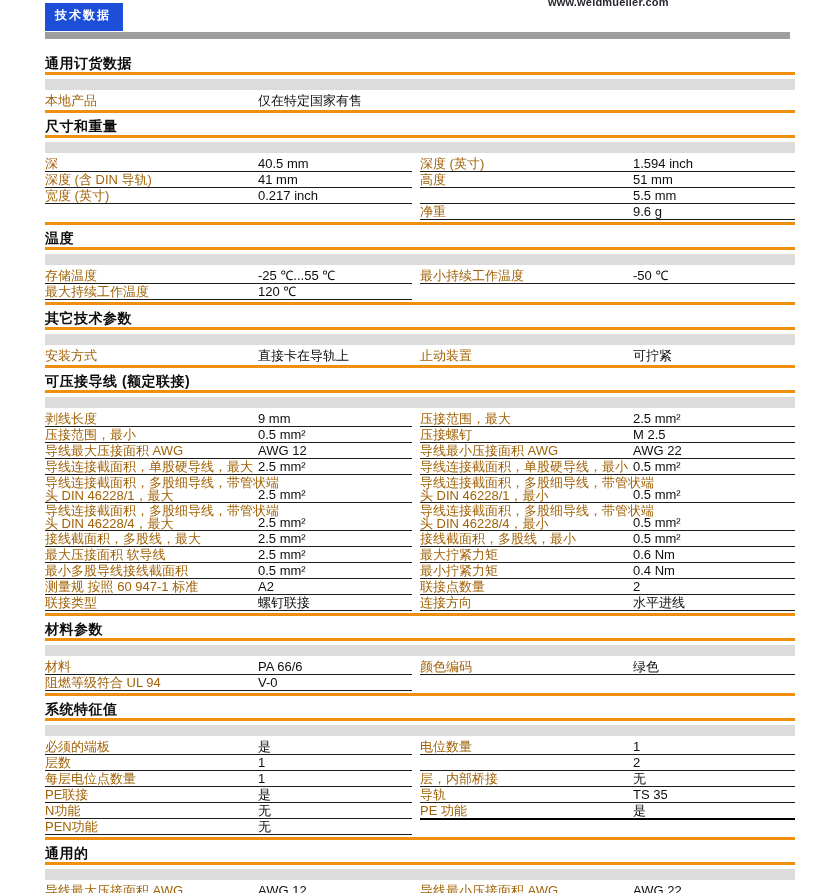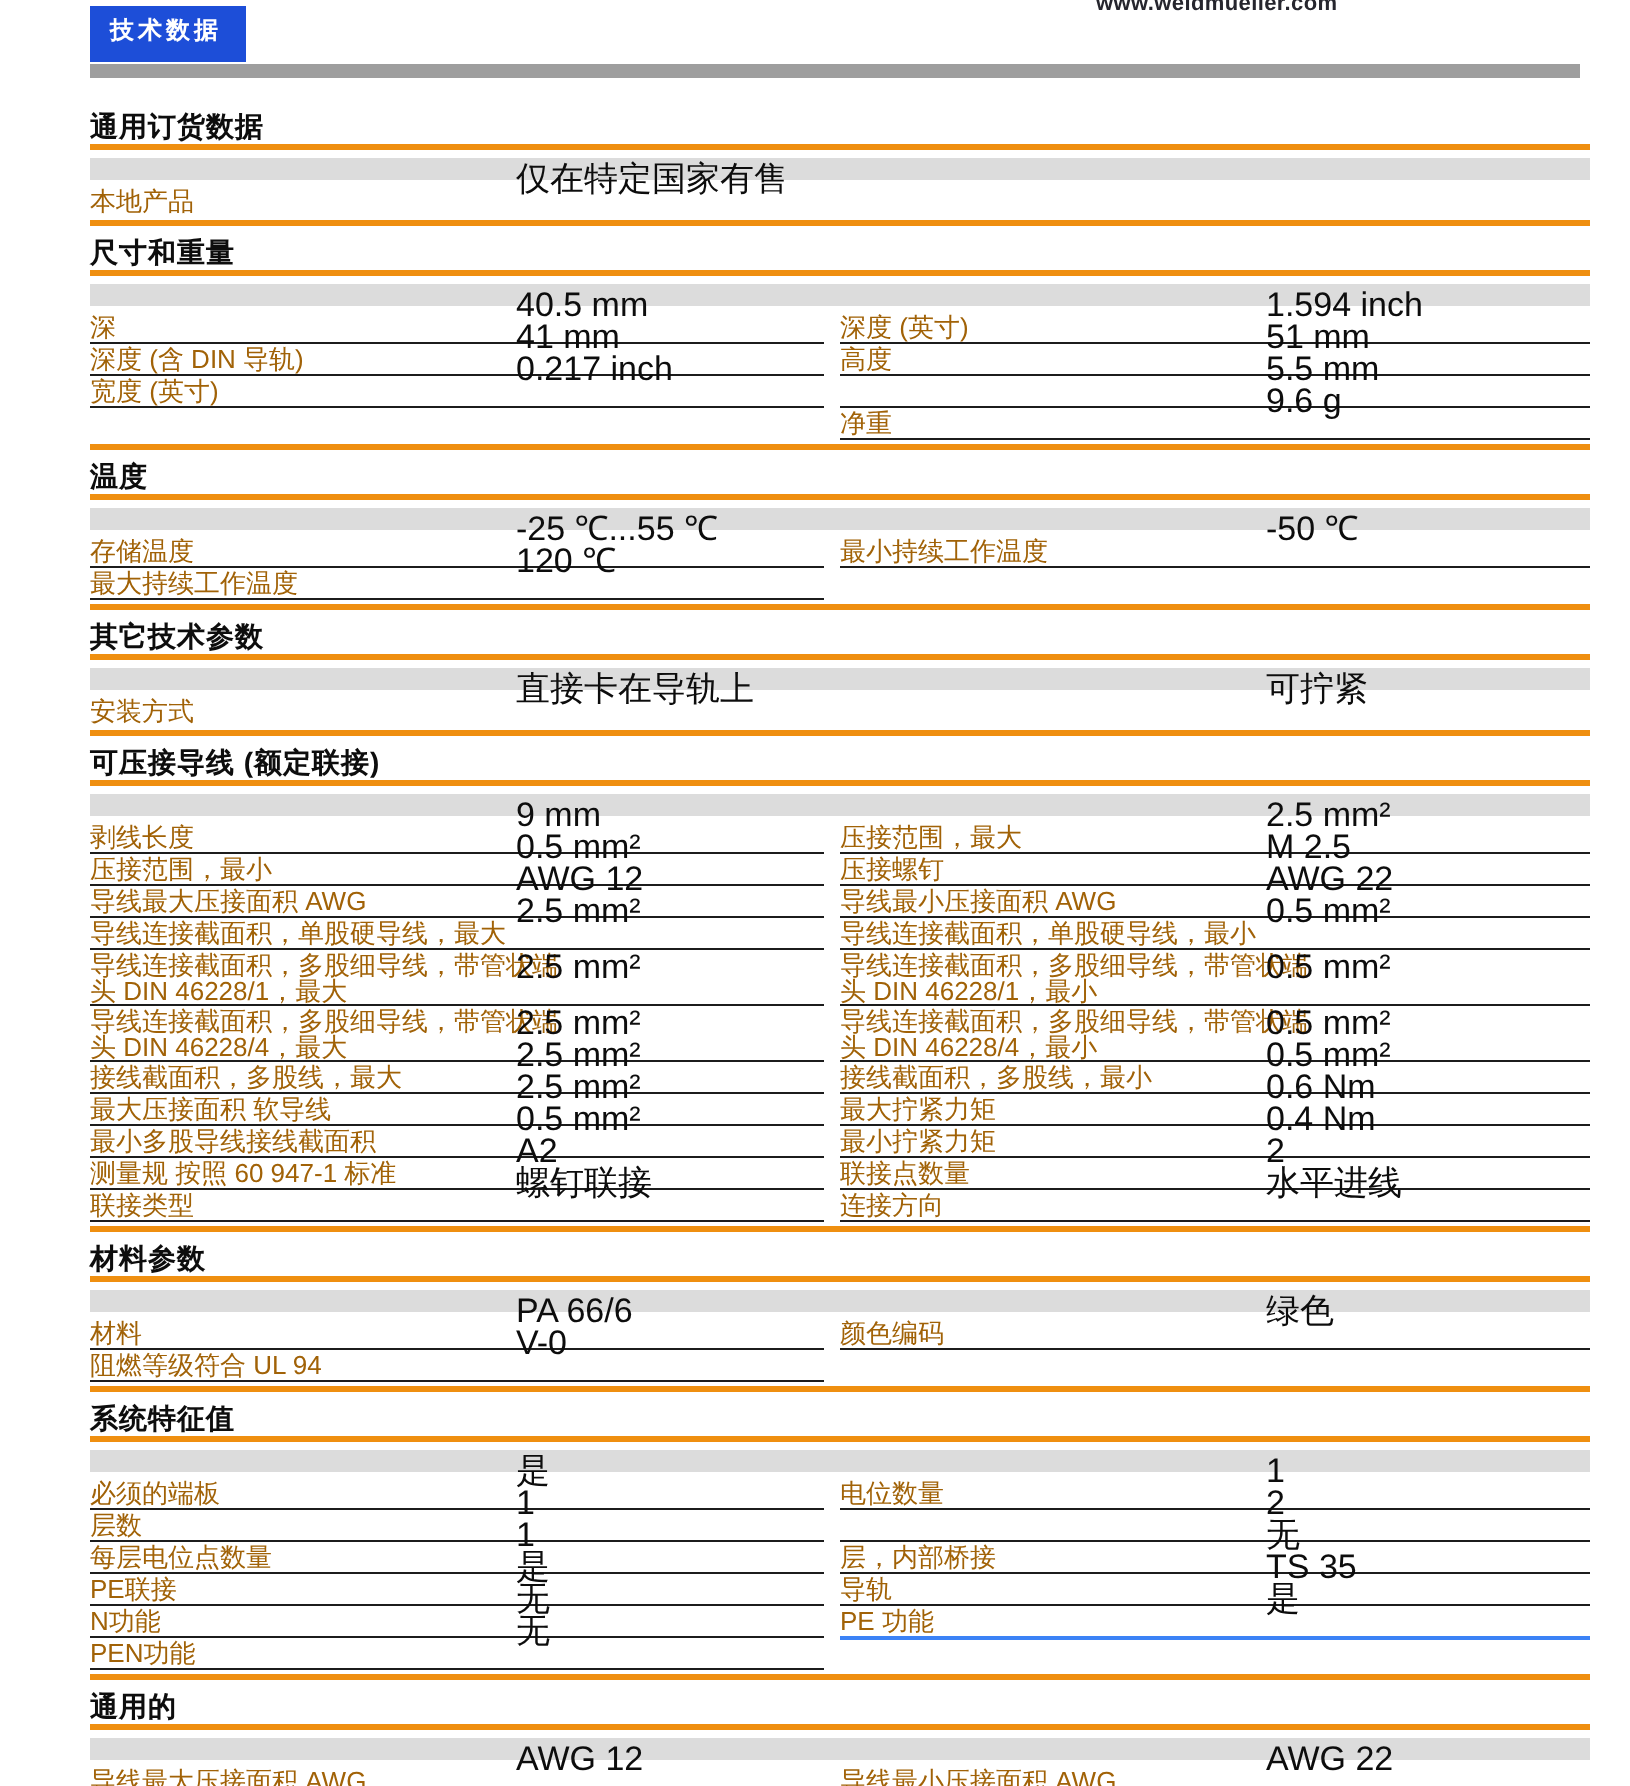--- a/index.html
+++ b/index.html
@@ -35,24 +35,24 @@
   .row{
     position:relative;min-height:14px;
     border-bottom:1px solid #1c1c1c;
     padding:1px 0 0 0;
   }
   .row .label{
     display:block;font-size:13px;line-height:13px;
     white-space:pre-line;padding-right:2px;color:#a16207;
   }
   .row .value{
-    position:absolute;left:213px;bottom:12px;
-    font-size:17px;line-height:13px;white-space:nowrap;color:#0d0d0d;
-  }
-  .row.gray-end{border-bottom:2px solid #3b82f6;}
+    position:absolute;left:213px;bottom:1px;
+    font-size:13px;line-height:13px;white-space:nowrap;color:#0d0d0d;
+  }
+  .row.gray-end{border-bottom:2px solid #000000;}
   .section.bare .row{border-bottom:none;}
   .rule-end{margin-top:2px;}
 </style>
 </head>
 <body>
 
 <a class="url-link">www.weidmueller.com</a>
 
 <header class="masthead">
   <div class="masthead-bar"></div>
@@ -144,20 +144,21 @@
     <div class="gray-band"></div>
     <div class="cols">
       <div class="col">
           <div class="row">
     <span class="label">安装方式</span>
     <span class="value">直接卡在导轨上</span>
   </div>
         </div>
       <div class="col">
           <div class="row">
+    <span class="label">止动装置</span>
     <span class="value">可拧紧</span>
   </div>
         </div>
     </div>
     <div class="rule-orange rule-end"></div>
   </section>
     <section class="section">
     <h2 class="section-title">可压接导线 (额定联接)</h2>
     <div class="rule-orange"></div>
     <div class="gray-band"></div>

